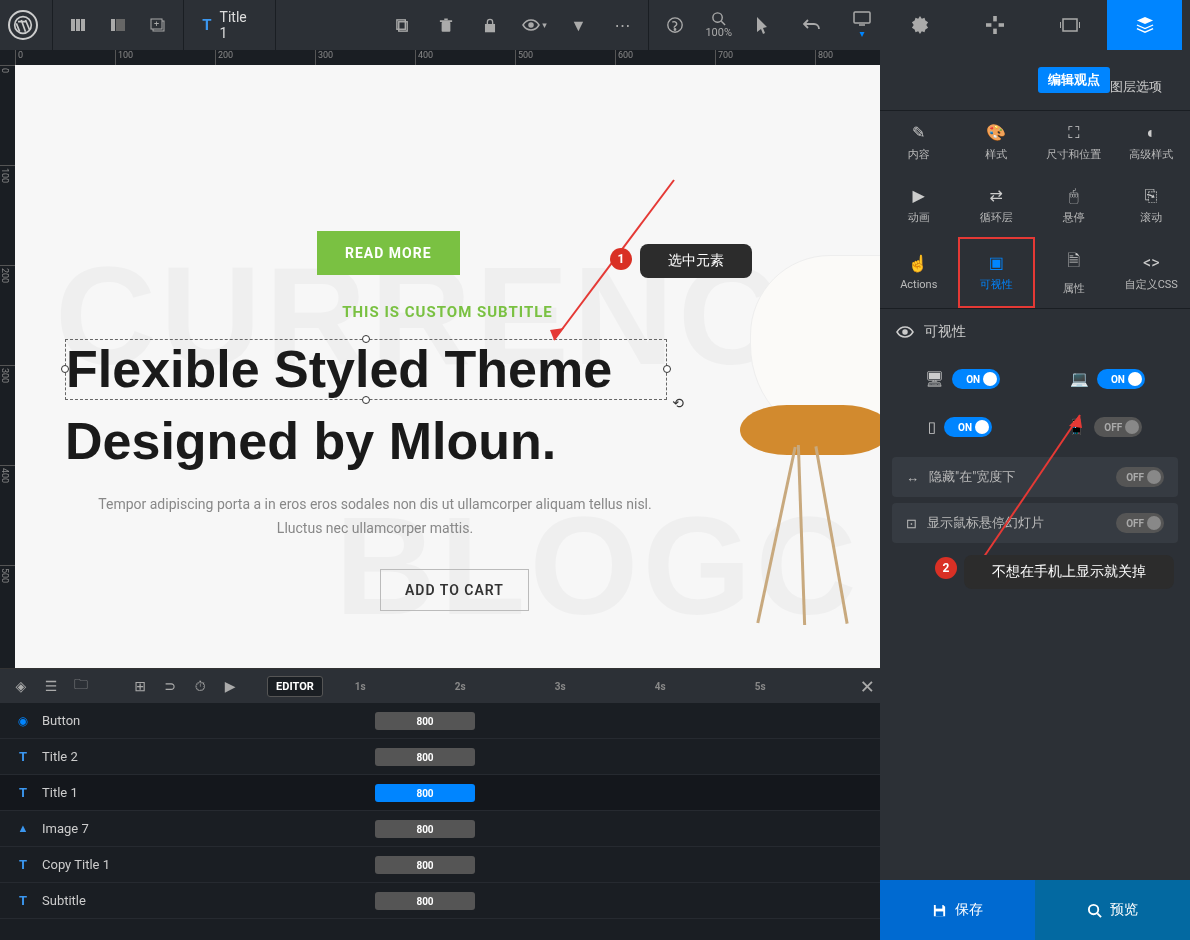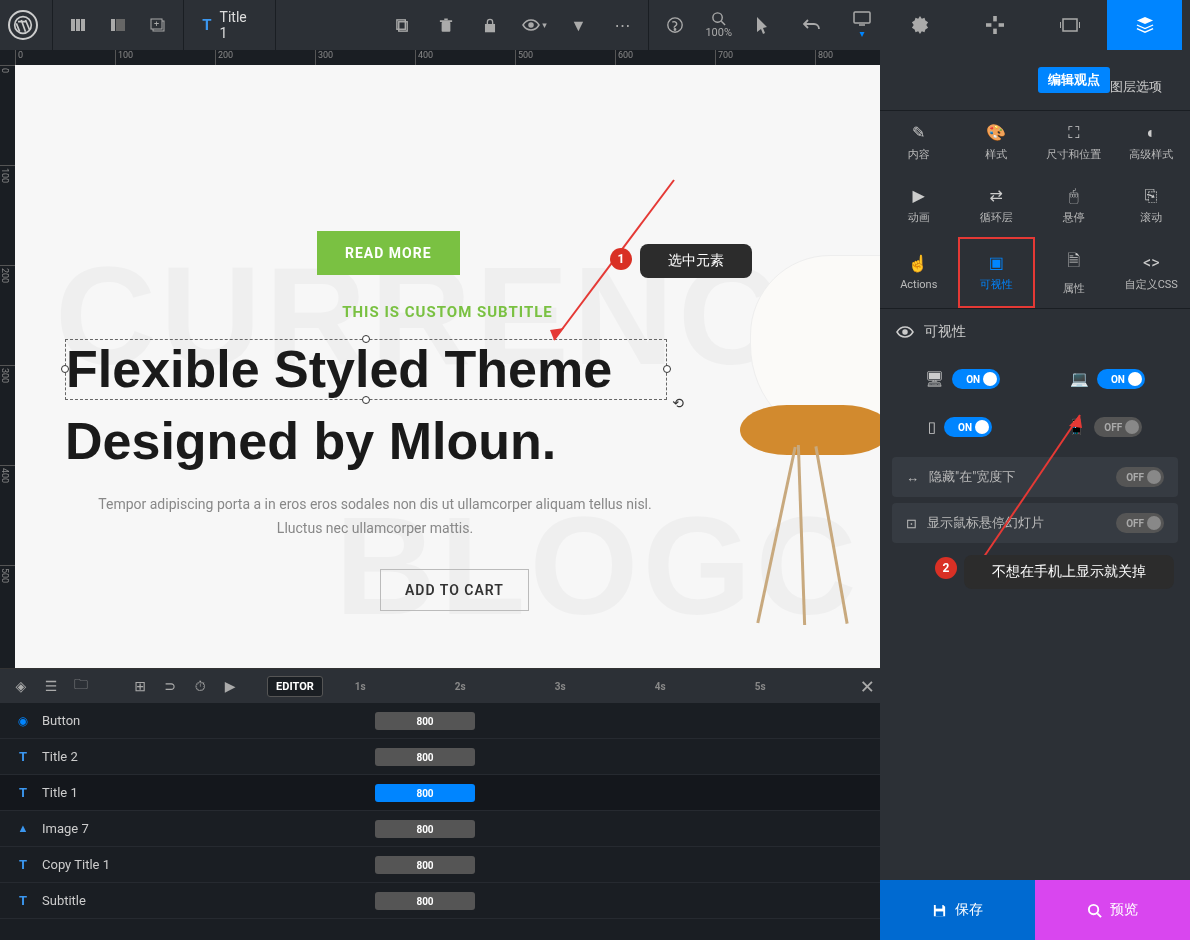--- a/index.html
+++ b/index.html
@@ -100,21 +100,21 @@
 .tl-label .row-icon.txt-i { color: #3b97f0; font-weight: bold; }
 .tl-label .row-icon.img-i { color: #3b97f0; font-size: 11px; }
 .tl-track { flex: 1; position: relative; height: 100%; }
 .tl-bar { position: absolute; top: 9px; left: 80px; width: 100px; height: 18px; background: #555; border-radius: 3px; color: #fff; font-size: 10px; display: flex; align-items: center; justify-content: center; font-weight: bold; }
 .tl-bar.active { background: #0085ff; }
 
 
 .footer { position: absolute; bottom: 0; right: 0; width: 310px; height: 60px; display: flex; }
 .foot-btn { flex: 1; display: flex; align-items: center; justify-content: center; gap: 8px; color: #fff; font-size: 14px; cursor: pointer; }
 .foot-save { background: #006ad1; }
-.foot-prev { background: #d946ef; }
+.foot-prev { background: #0369a1; }
 </style>
 </head>
 <body>
 
 <div class="top-toolbar">
   <div class="wp-logo">
     <svg width="20" height="20" viewBox="0 0 24 24" fill="none" stroke="#ccc" stroke-width="2">
         <circle cx="12" cy="12" r="10"></circle>
         <path d="M4 10l4 10M10 6l5 14M15 6l5 12M6 8h10"></path>
       </svg>

